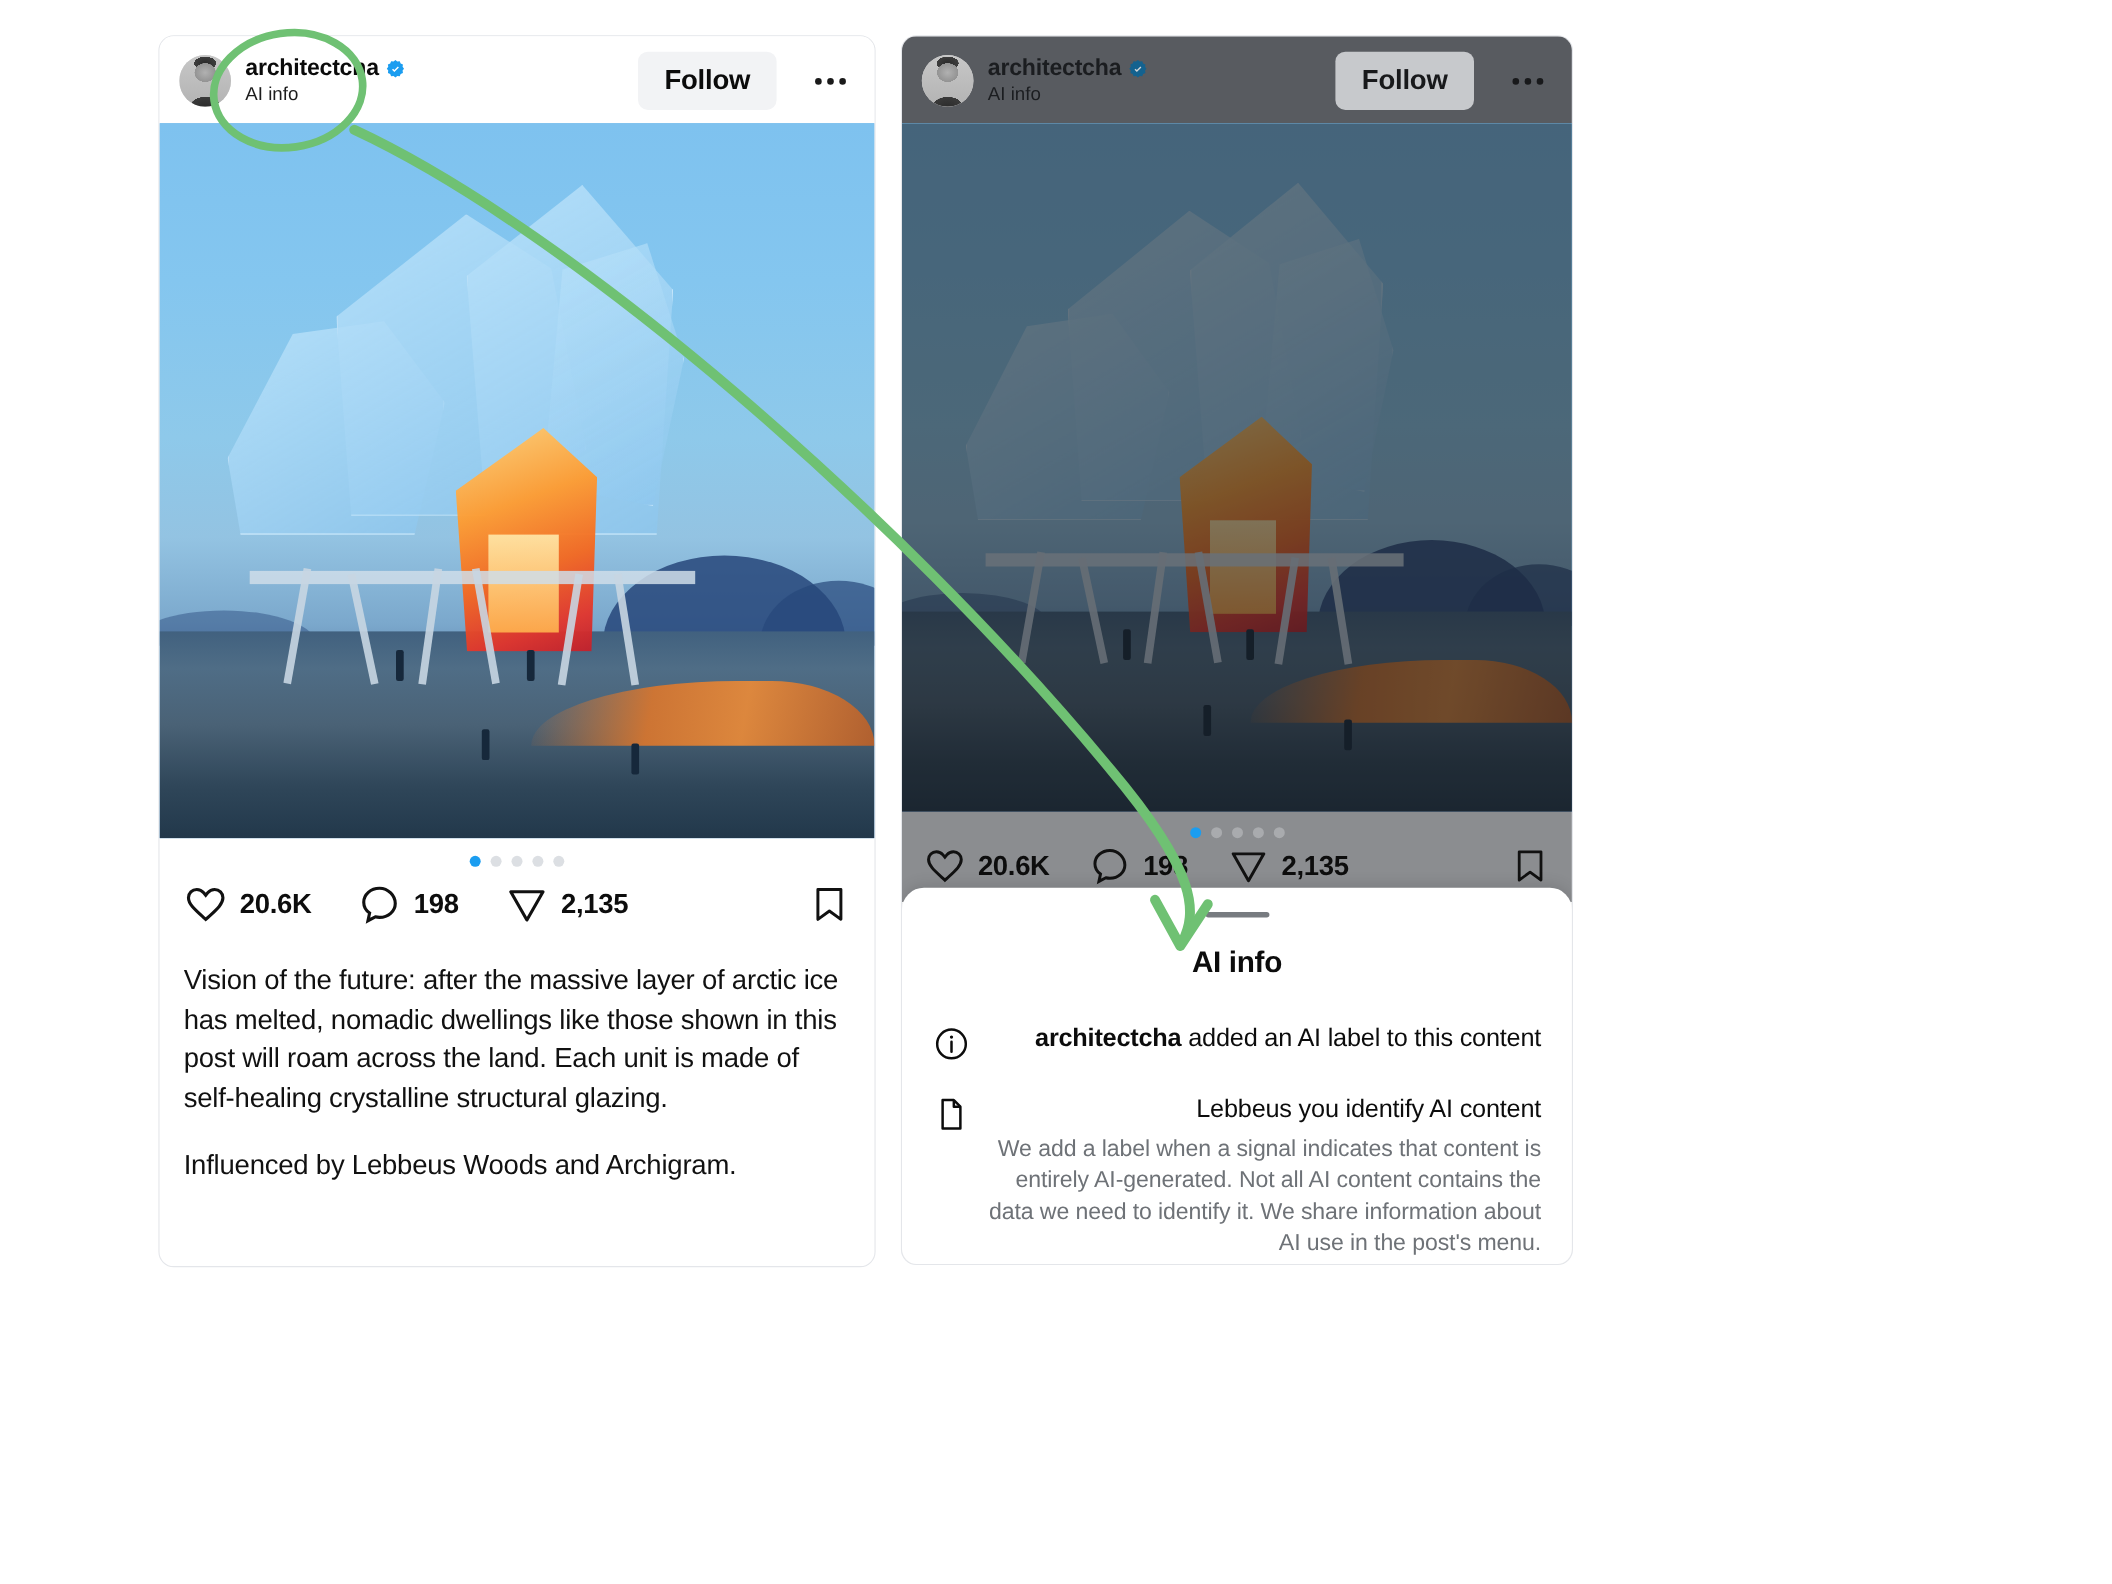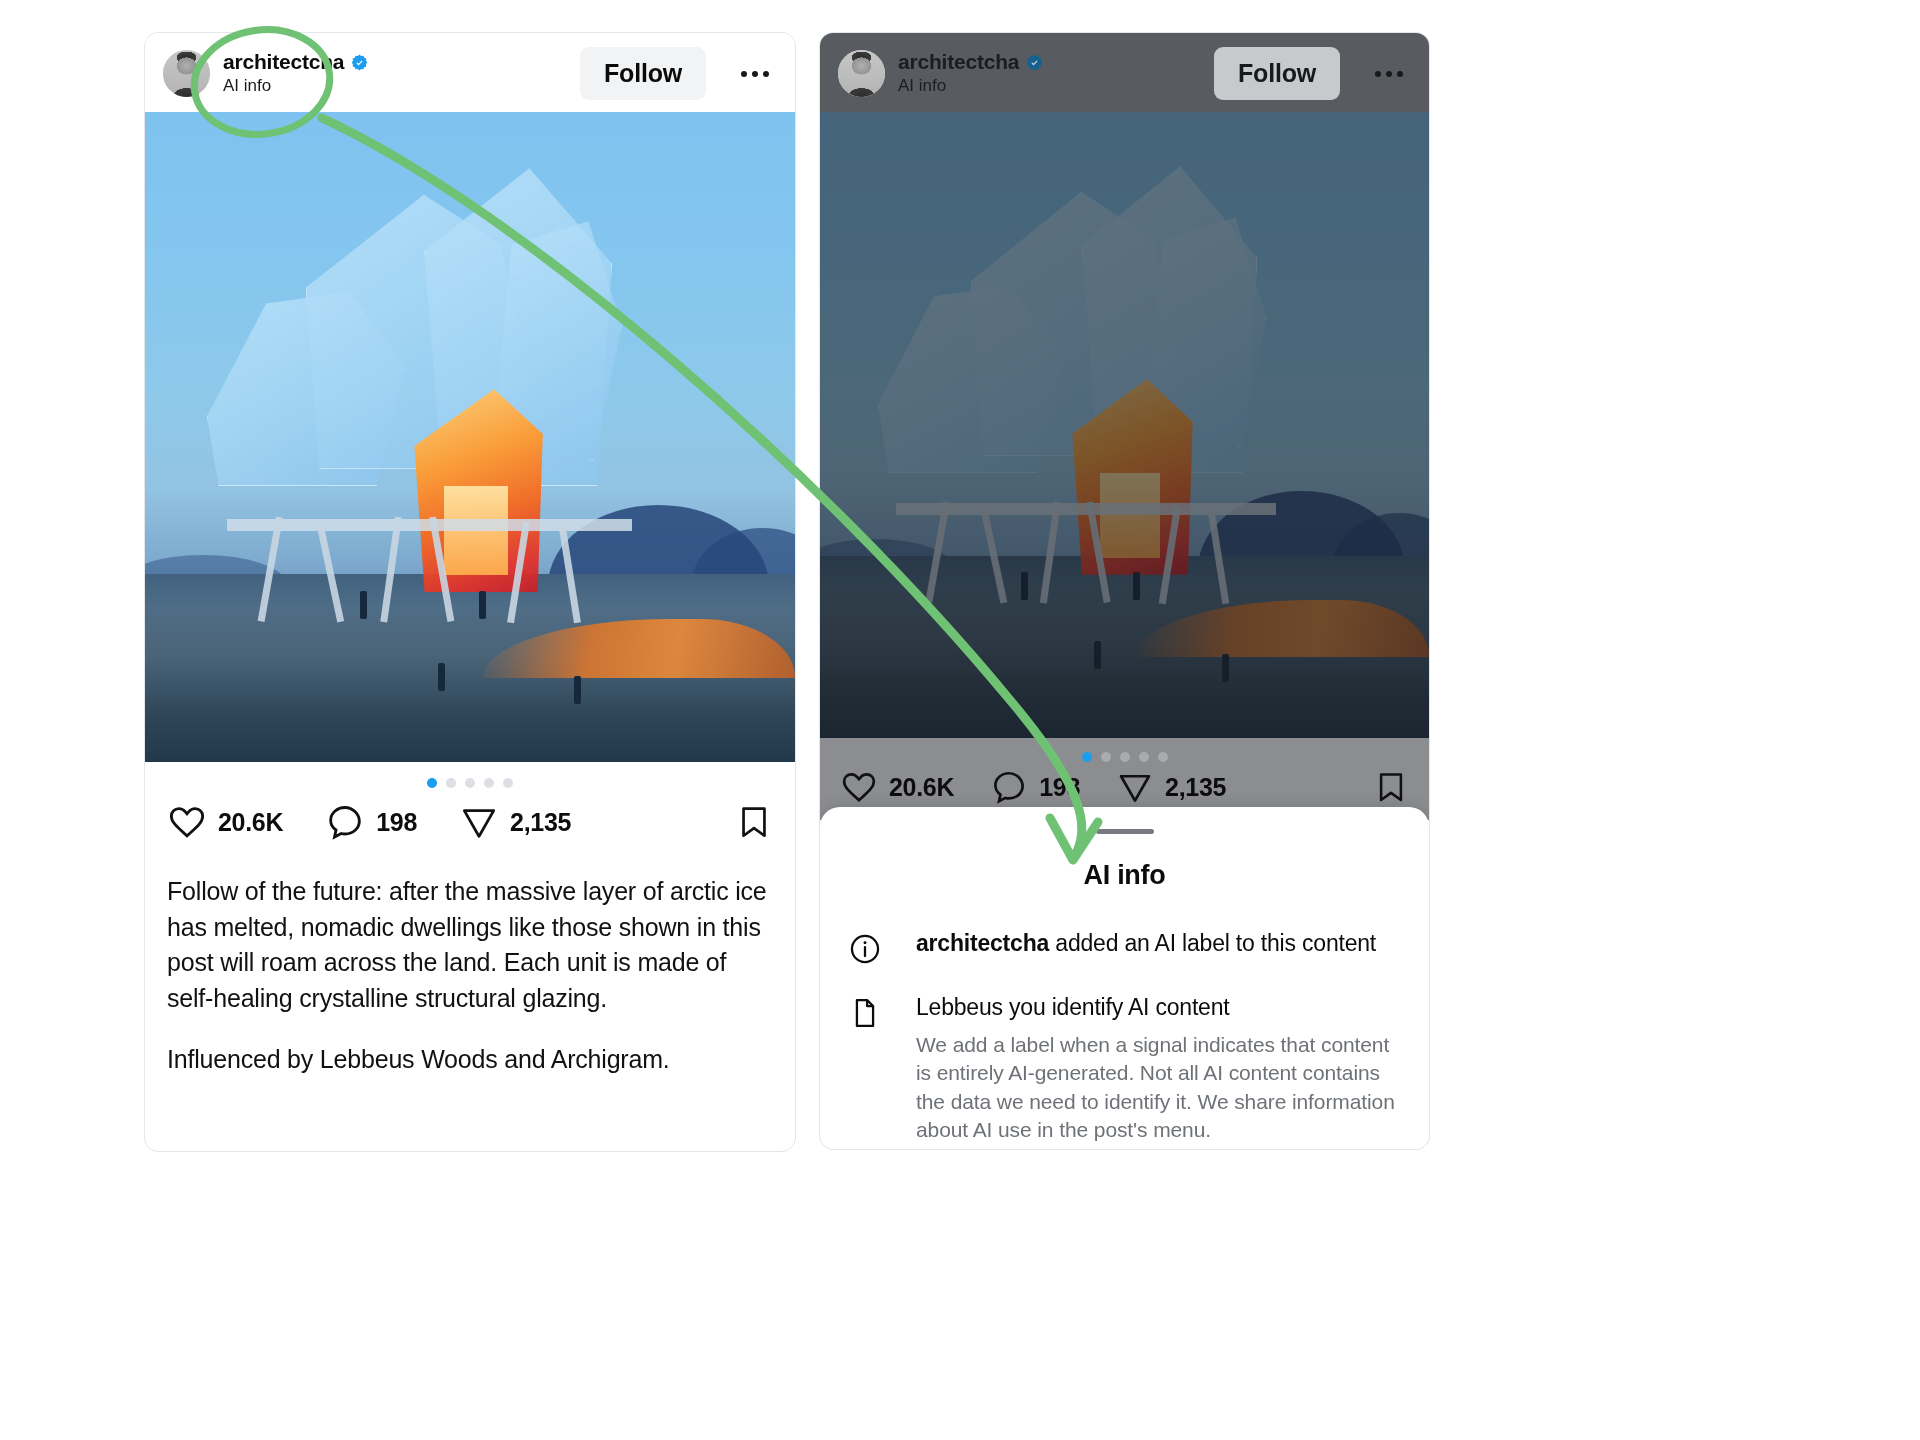--- a/index.html
+++ b/index.html
@@ -169,21 +169,21 @@
   
   .sheet {
     position: absolute; left: 0; right: 0; bottom: 0;
     background: #fff;
     border-radius: 20px 20px 14px 14px;
     padding: 18px 28px 20px 28px;
     box-shadow: 0 -2px 14px rgba(0,0,0,.12);
   }
   .grabber { width: 58px; height: 5px; border-radius: 3px; background: #777b80; margin: 4px auto 26px auto; }
   .sheet-title { text-align: center; font-size: 27px; font-weight: bold; color: #0c0c0c; margin-bottom: 38px; letter-spacing: -0.3px; }
-  .sheet-row { display: flex; gap: 32px; margin-bottom: 26px; }
+  .sheet-row { display: flex; gap: 6px; margin-bottom: 26px; text-align: right; }
   .sheet-ico { flex: 0 0 36px; padding-top: 3px; }
   .sheet-ico svg { display: block; }
   .sheet-txt { flex: 1 1 auto; min-width: 0; }
   .sheet-h { font-size: 23px; color: #0c0c0c; line-height: 1.25; margin-bottom: 9px; letter-spacing: -0.2px; }
   .sheet-h b { font-weight: bold; }
   .sheet-p { font-size: 21px; color: #6e7277; line-height: 1.36; letter-spacing: -0.1px; }
 
   
   .anno { position: absolute; inset: 0; pointer-events: none; }
 </style>
@@ -274,21 +274,21 @@
         </svg>
         <span class="act-count">2,135</span>
       </div>
       <div class="act-spacer"></div>
       <svg class="bookmark" width="38" height="38" viewBox="0 0 24 24" fill="none" stroke="#111" stroke-width="1.7" stroke-linejoin="round">
         <path d="M5.4 3.6h13.2v17.1L12 15.9l-6.6 4.8z"></path>
       </svg>
     </div>
 
     <div class="caption">
-      <div class="cap-body">Follow of the future: after the massive layer of arctic ice has melted, nomadic dwellings like those shown in this post will roam across the land. Each unit is made of self-healing crystalline structural glazing.</div>
+      <div class="cap-body">Vision of the future: after the massive layer of arctic ice has melted, nomadic dwellings like those shown in this post will roam across the land. Each unit is made of self-healing crystalline structural glazing.</div>
       <div class="cap-body">Influenced by Lebbeus Woods and Archigram.</div>
 
     </div>
   </div>
 
   <div class="card card-right">
 
     <div class="post-header rh-dim">
       <div class="avatar">
           <div class="face"></div>

